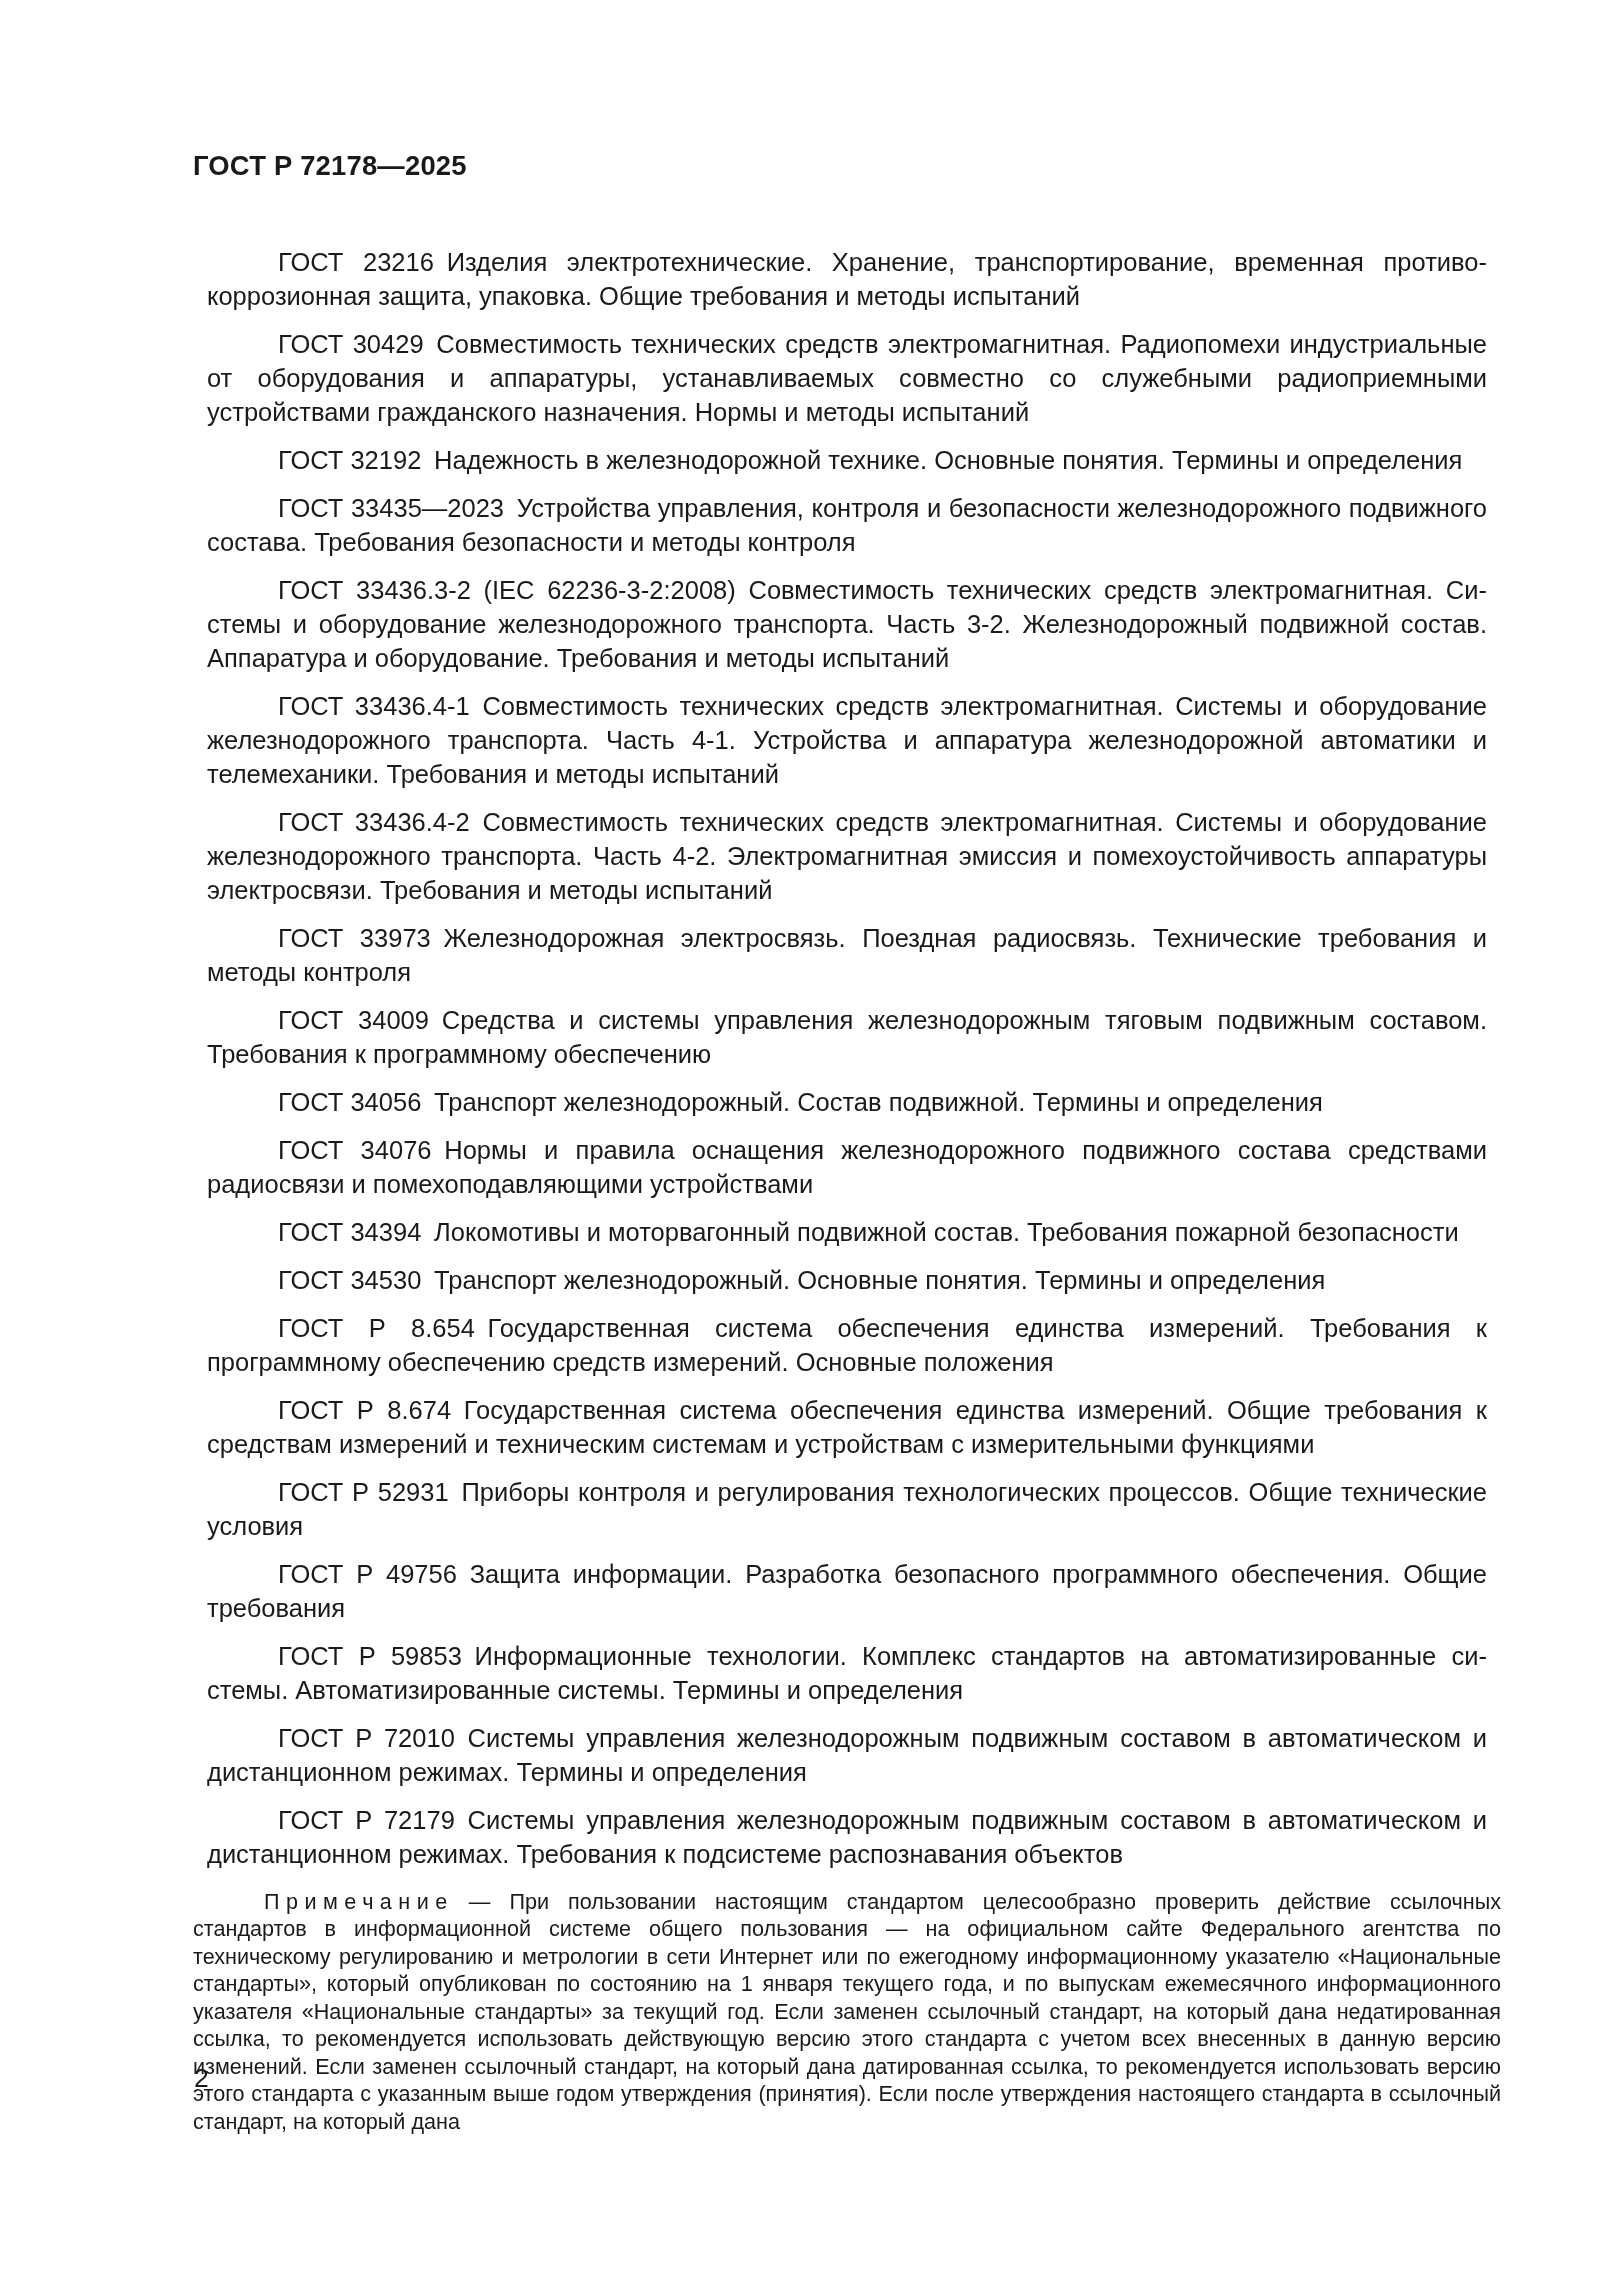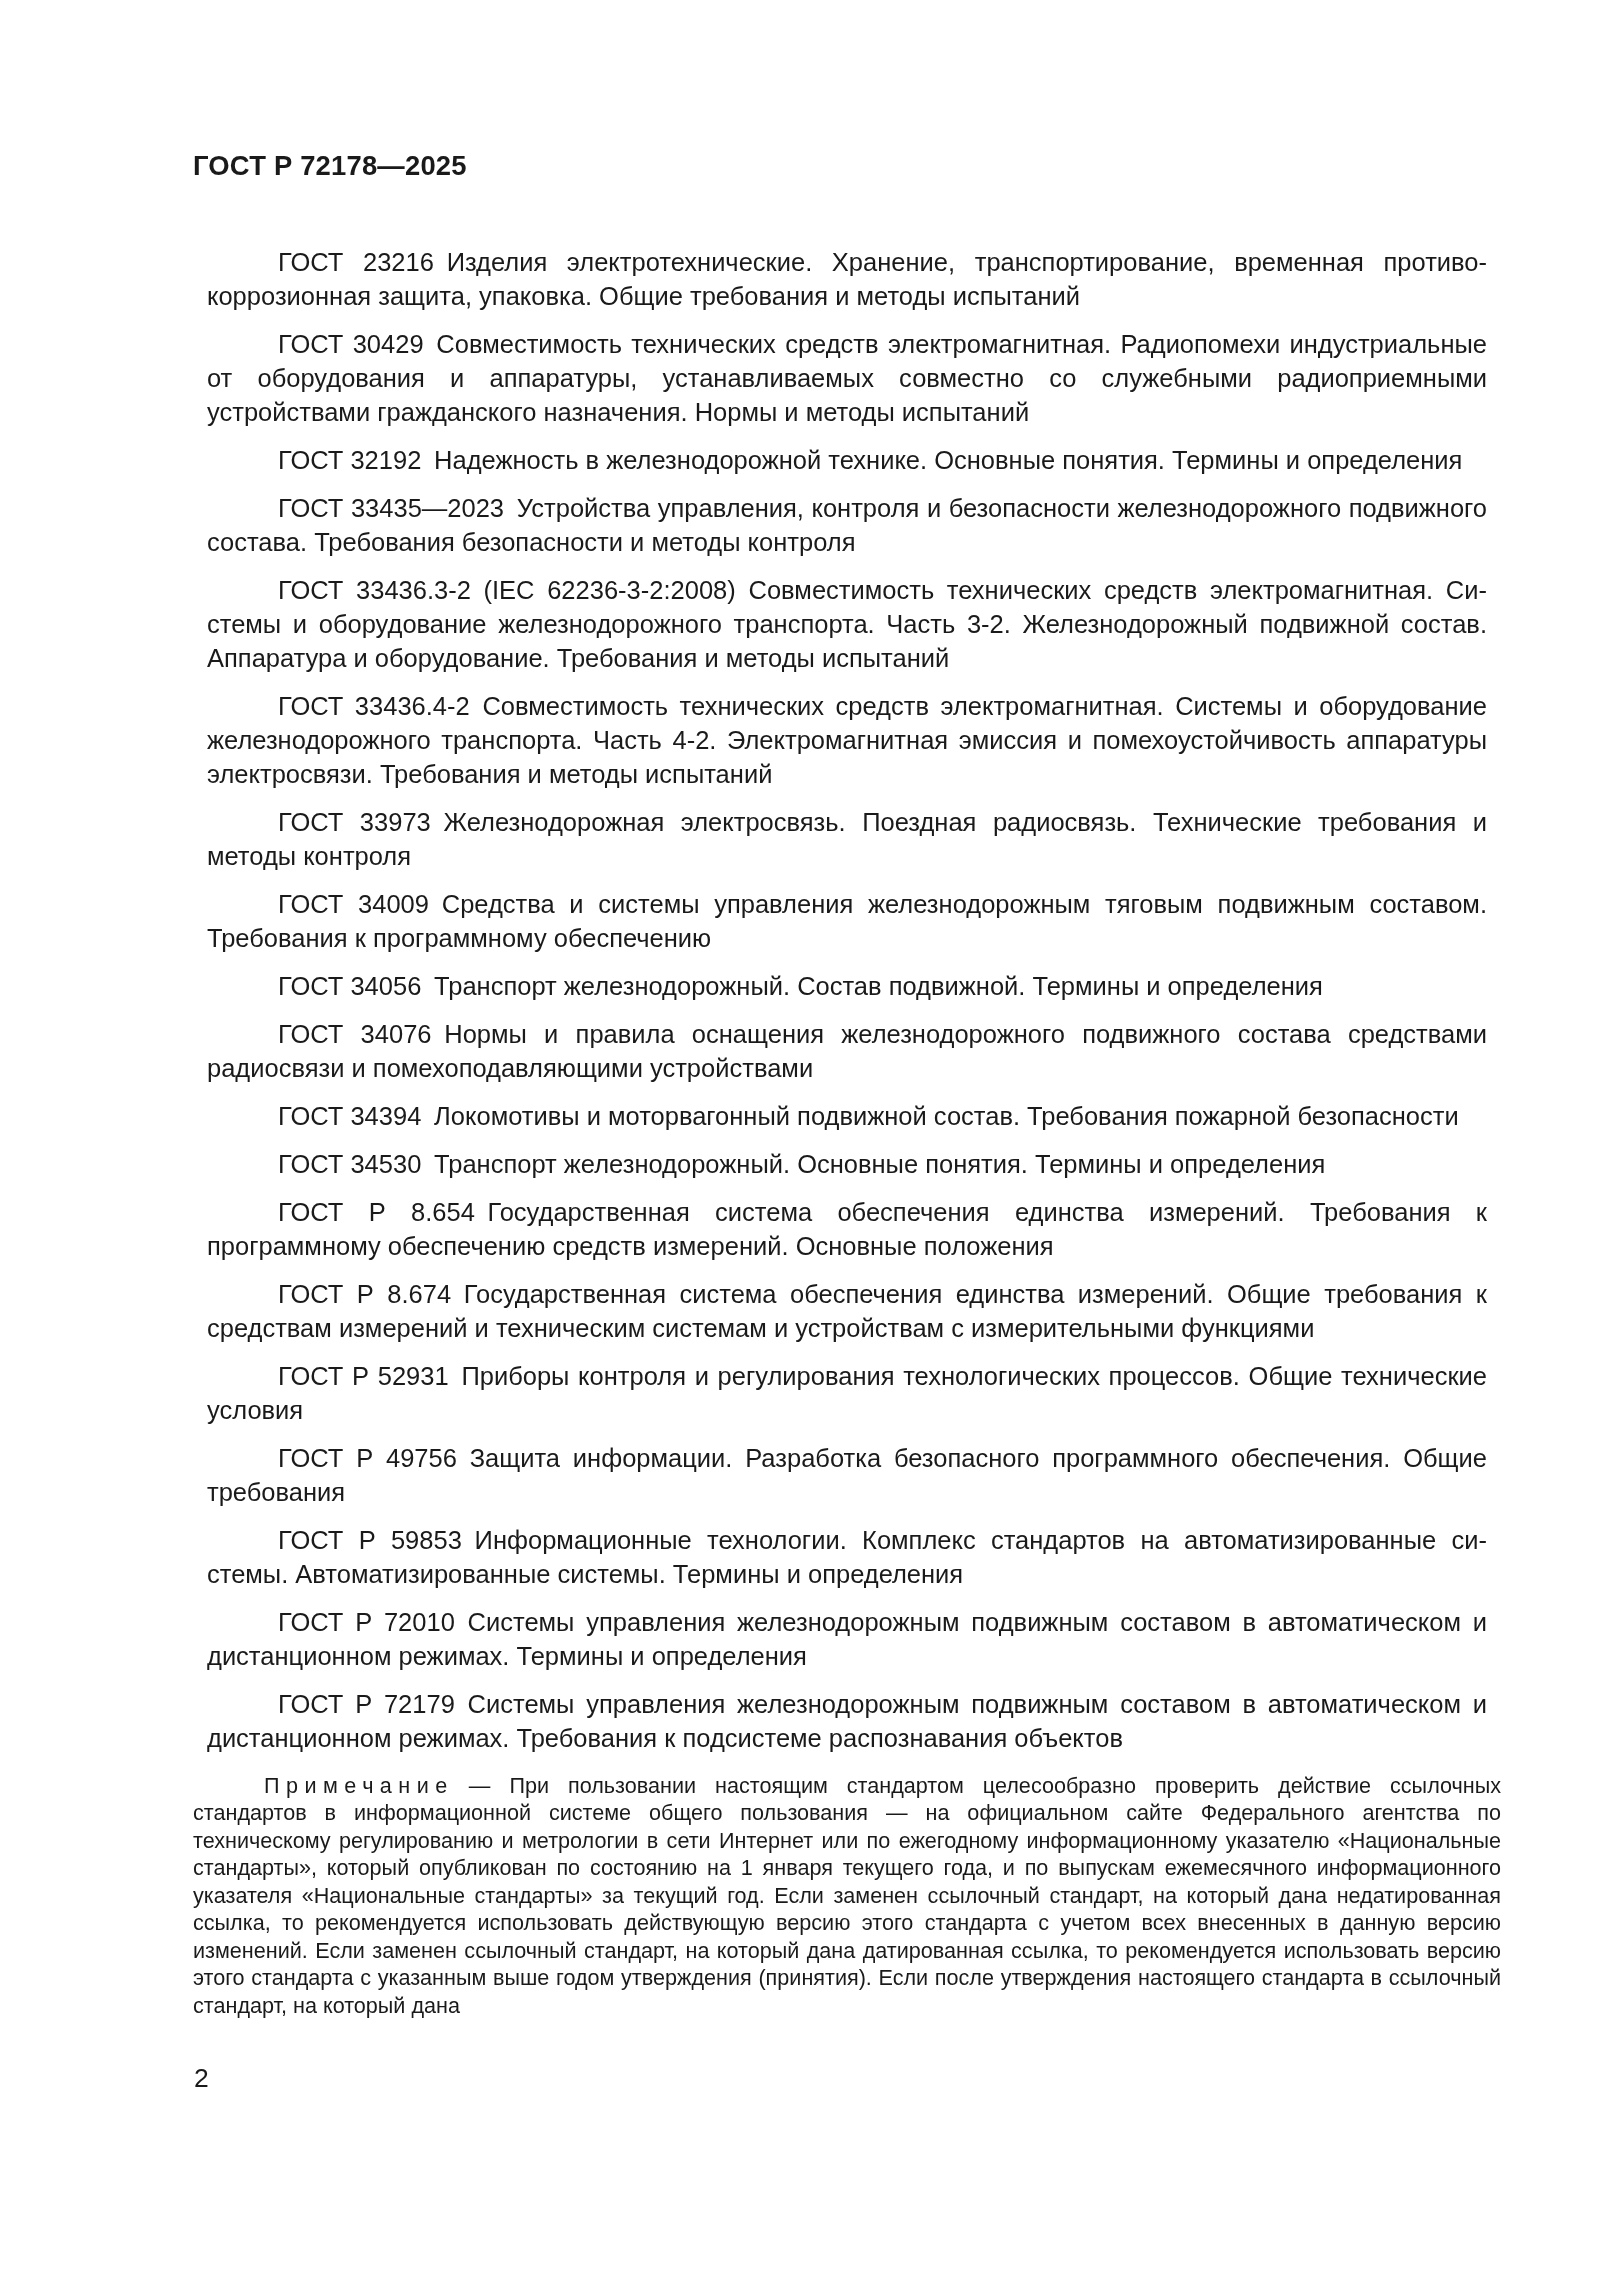--- a/index.html
+++ b/index.html
@@ -69,20 +69,21 @@
 
   <div class="running-head">ГОСТ Р 72178—2025</div>
 
   <div class="content">
 
     <p class="ref">ГОСТ 23216 Изделия электротехнические. Хранение, транспортирование, временная противо­коррозионная защита, упаковка. Общие требования и методы испытаний</p>
       <p class="ref">ГОСТ 30429 Совместимость технических средств электромагнитная. Радиопомехи индустриаль­ные от оборудования и аппаратуры, устанавливаемых совместно со служебными радиоприемными устройствами гражданского назначения. Нормы и методы испытаний</p>
       <p class="ref">ГОСТ 32192 Надежность в железнодорожной технике. Основные понятия. Термины и опреде­ления</p>
       <p class="ref">ГОСТ 33435—2023 Устройства управления, контроля и безопасности железнодорожного подвиж­ного состава. Требования безопасности и методы контроля</p>
       <p class="ref">ГОСТ 33436.3-2 (IEC 62236-3-2:2008) Совместимость технических средств электромагнитная. Си­стемы и оборудование железнодорожного транспорта. Часть 3-2. Железнодорожный подвижной состав. Аппаратура и оборудование. Требования и методы испытаний</p>
+      <p class="ref">ГОСТ 33436.4-1 Совместимость технических средств электромагнитная. Системы и оборудование железнодорожного транспорта. Часть 4-1. Устройства и аппаратура железнодорожной автоматики и телемеханики. Требования и методы испытаний</p>
       <p class="ref">ГОСТ 33436.4-2 Совместимость технических средств электромагнитная. Системы и оборудование железнодорожного транспорта. Часть 4-2. Электромагнитная эмиссия и помехоустойчивость аппаратуры электросвязи. Требования и методы испытаний</p>
       <p class="ref">ГОСТ 33973 Железнодорожная электросвязь. Поездная радиосвязь. Технические требования и методы контроля</p>
       <p class="ref">ГОСТ 34009 Средства и системы управления железнодорожным тяговым подвижным составом. Требования к программному обеспечению</p>
       <p class="ref">ГОСТ 34056 Транспорт железнодорожный. Состав подвижной. Термины и определения</p>
       <p class="ref">ГОСТ 34076 Нормы и правила оснащения железнодорожного подвижного состава средствами радиосвязи и помехоподавляющими устройствами</p>
       <p class="ref">ГОСТ 34394 Локомотивы и моторвагонный подвижной состав. Требования пожарной безопасности</p>
       <p class="ref">ГОСТ 34530 Транспорт железнодорожный. Основные понятия. Термины и определения</p>
       <p class="ref">ГОСТ Р 8.654 Государственная система обеспечения единства измерений. Требования к программному обеспечению средств измерений. Основные положения</p>
       <p class="ref">ГОСТ Р 8.674 Государственная система обеспечения единства измерений. Общие требования к средствам измерений и техническим системам и устройствам с измерительными функциями</p>
       <p class="ref">ГОСТ Р 52931 Приборы контроля и регулирования технологических процессов. Общие техниче­ские условия</p>

